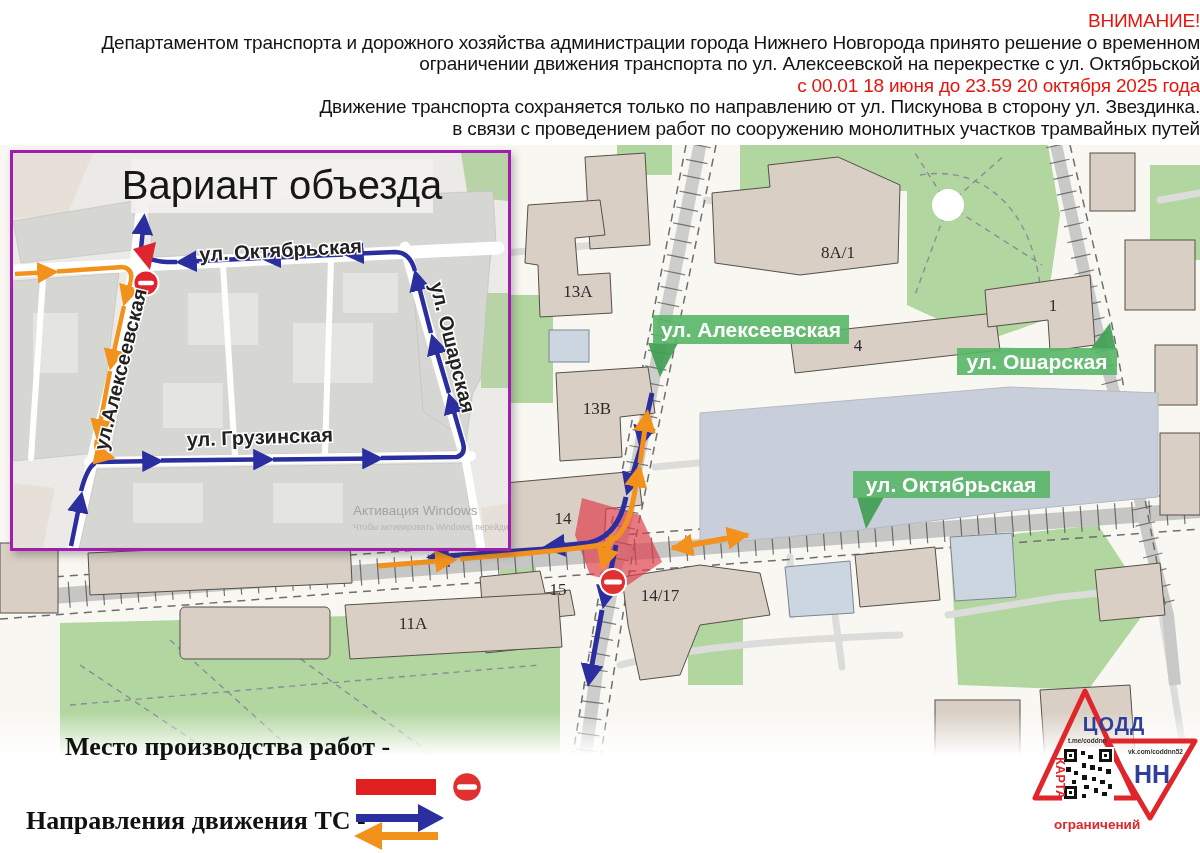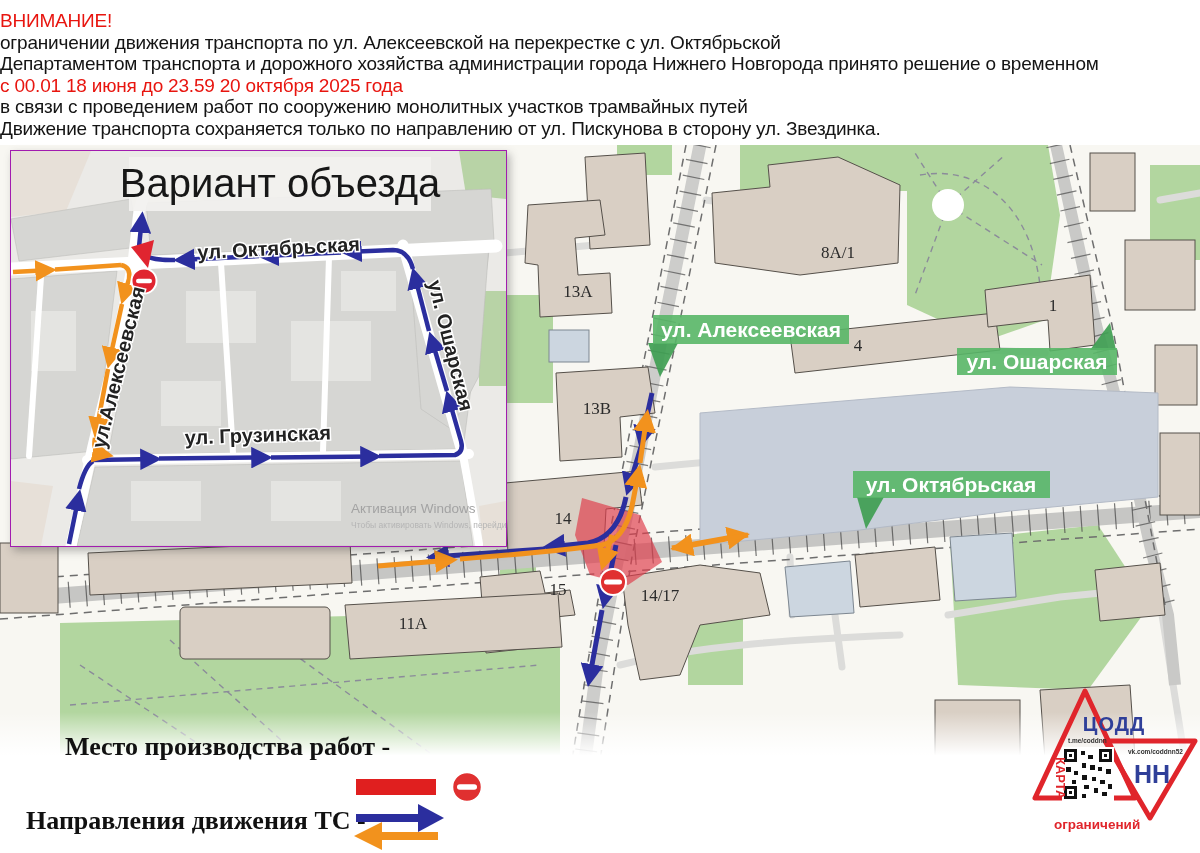--- a/index.html
+++ b/index.html
@@ -1,42 +1,42 @@
 <!DOCTYPE html>
 <html><head>
 <meta charset="utf-8">
 <style>
   html,body{margin:0;padding:0;}
   body{width:1200px;height:853px;position:relative;background:#ffffff;overflow:hidden;
        font-family:"Liberation Sans",sans-serif;}
-  .hdr{position:absolute;left:0;top:10px;width:1200px;text-align:left;
+  .hdr{position:absolute;left:0;top:10px;width:1200px;text-align:right;
        font-size:19px;line-height:21.5px;color:#141414;letter-spacing:-0.2px;}
   .hdr .red{color:#e8150f;}
   .map-wrap{position:absolute;left:0;top:145px;width:1200px;height:615px;}
   .inset{position:absolute;left:10px;top:150px;width:495px;height:395px;
-         border:1px solid #a21caf;box-shadow:3px 4px 8px rgba(60,60,60,.35);background:#ebeae7;}
+         border:3px solid #a21caf;box-shadow:3px 4px 8px rgba(60,60,60,.35);background:#ebeae7;}
   .fade{position:absolute;left:0;top:712px;width:1200px;height:58px;pointer-events:none;
         background:linear-gradient(to bottom,rgba(255,255,255,0) 0%,#ffffff 75%);}
   .legend-text{position:absolute;left:26px;font-family:"Liberation Serif",serif;
         font-weight:bold;font-size:26px;color:#111;white-space:nowrap;}
   .lg1{top:732px;margin-left:39px;} .lg2{top:806px;}
   .legend-icons{position:absolute;left:348px;top:770px;}
   .logo{position:absolute;left:1028px;top:681px;}
   svg text{user-select:none;}
 </style>
 </head>
 <body>
 
 <div class="hdr">
   <div class="red">ВНИМАНИЕ!</div>
+  <div>Департаментом транспорта и дорожного хозяйства администрации города Нижнего Новгорода принято решение о временном</div>
   <div>ограничении движения транспорта по ул. Алексеевской на перекрестке с ул. Октябрьской</div>
-  <div>Департаментом транспорта и дорожного хозяйства администрации города Нижнего Новгорода принято решение о временном</div>
   <div class="red">с 00.01 18 июня  до 23.59 20 октября 2025 года</div>
+  <div>Движение транспорта сохраняется только по направлению от ул. Пискунова в сторону ул. Звездинка.</div>
   <div>в связи с проведением работ по сооружению монолитных участков трамвайных путей</div>
-  <div>Движение транспорта сохраняется только по направлению от ул. Пискунова в сторону ул. Звездинка.</div>
 </div>
 
 <div class="map-wrap">
 <svg width="1200" height="615" viewBox="0 0 1200 615">
   <defs>
     <marker id="mb" markerWidth="4.6" markerHeight="4.6" refX="3.4" refY="2.3" orient="auto" markerUnits="strokeWidth">
       <path d="M0,0 L4.6,2.3 L0,4.6 z" fill="#2b2e9e"></path>
     </marker>
     <marker id="mo" markerWidth="4.6" markerHeight="4.6" refX="3.4" refY="2.3" orient="auto" markerUnits="strokeWidth">
       <path d="M0,0 L4.6,2.3 L0,4.6 z" fill="#f2921d"></path>

